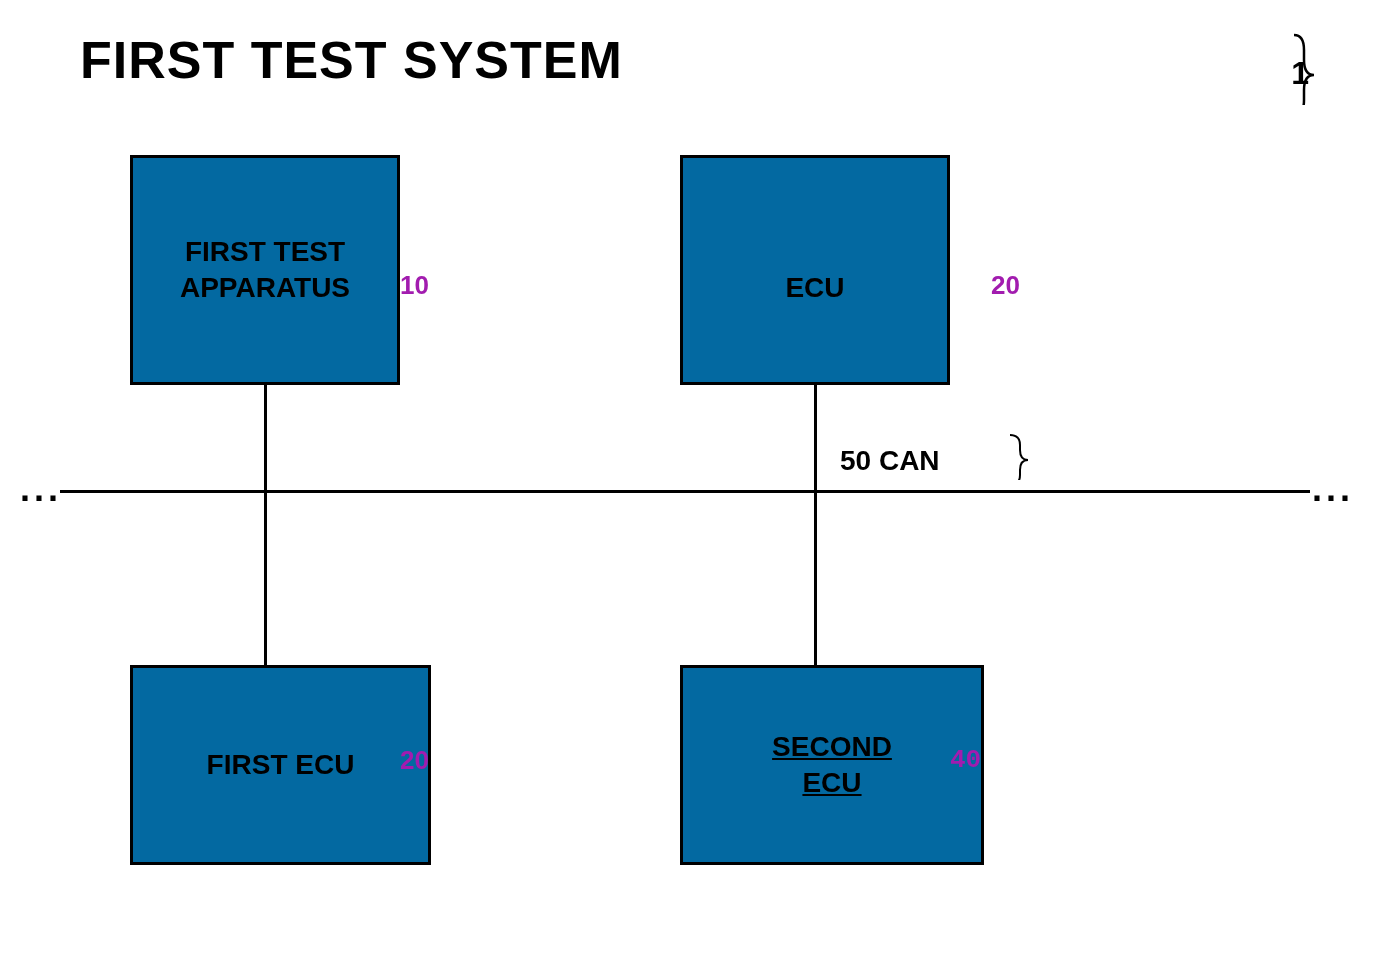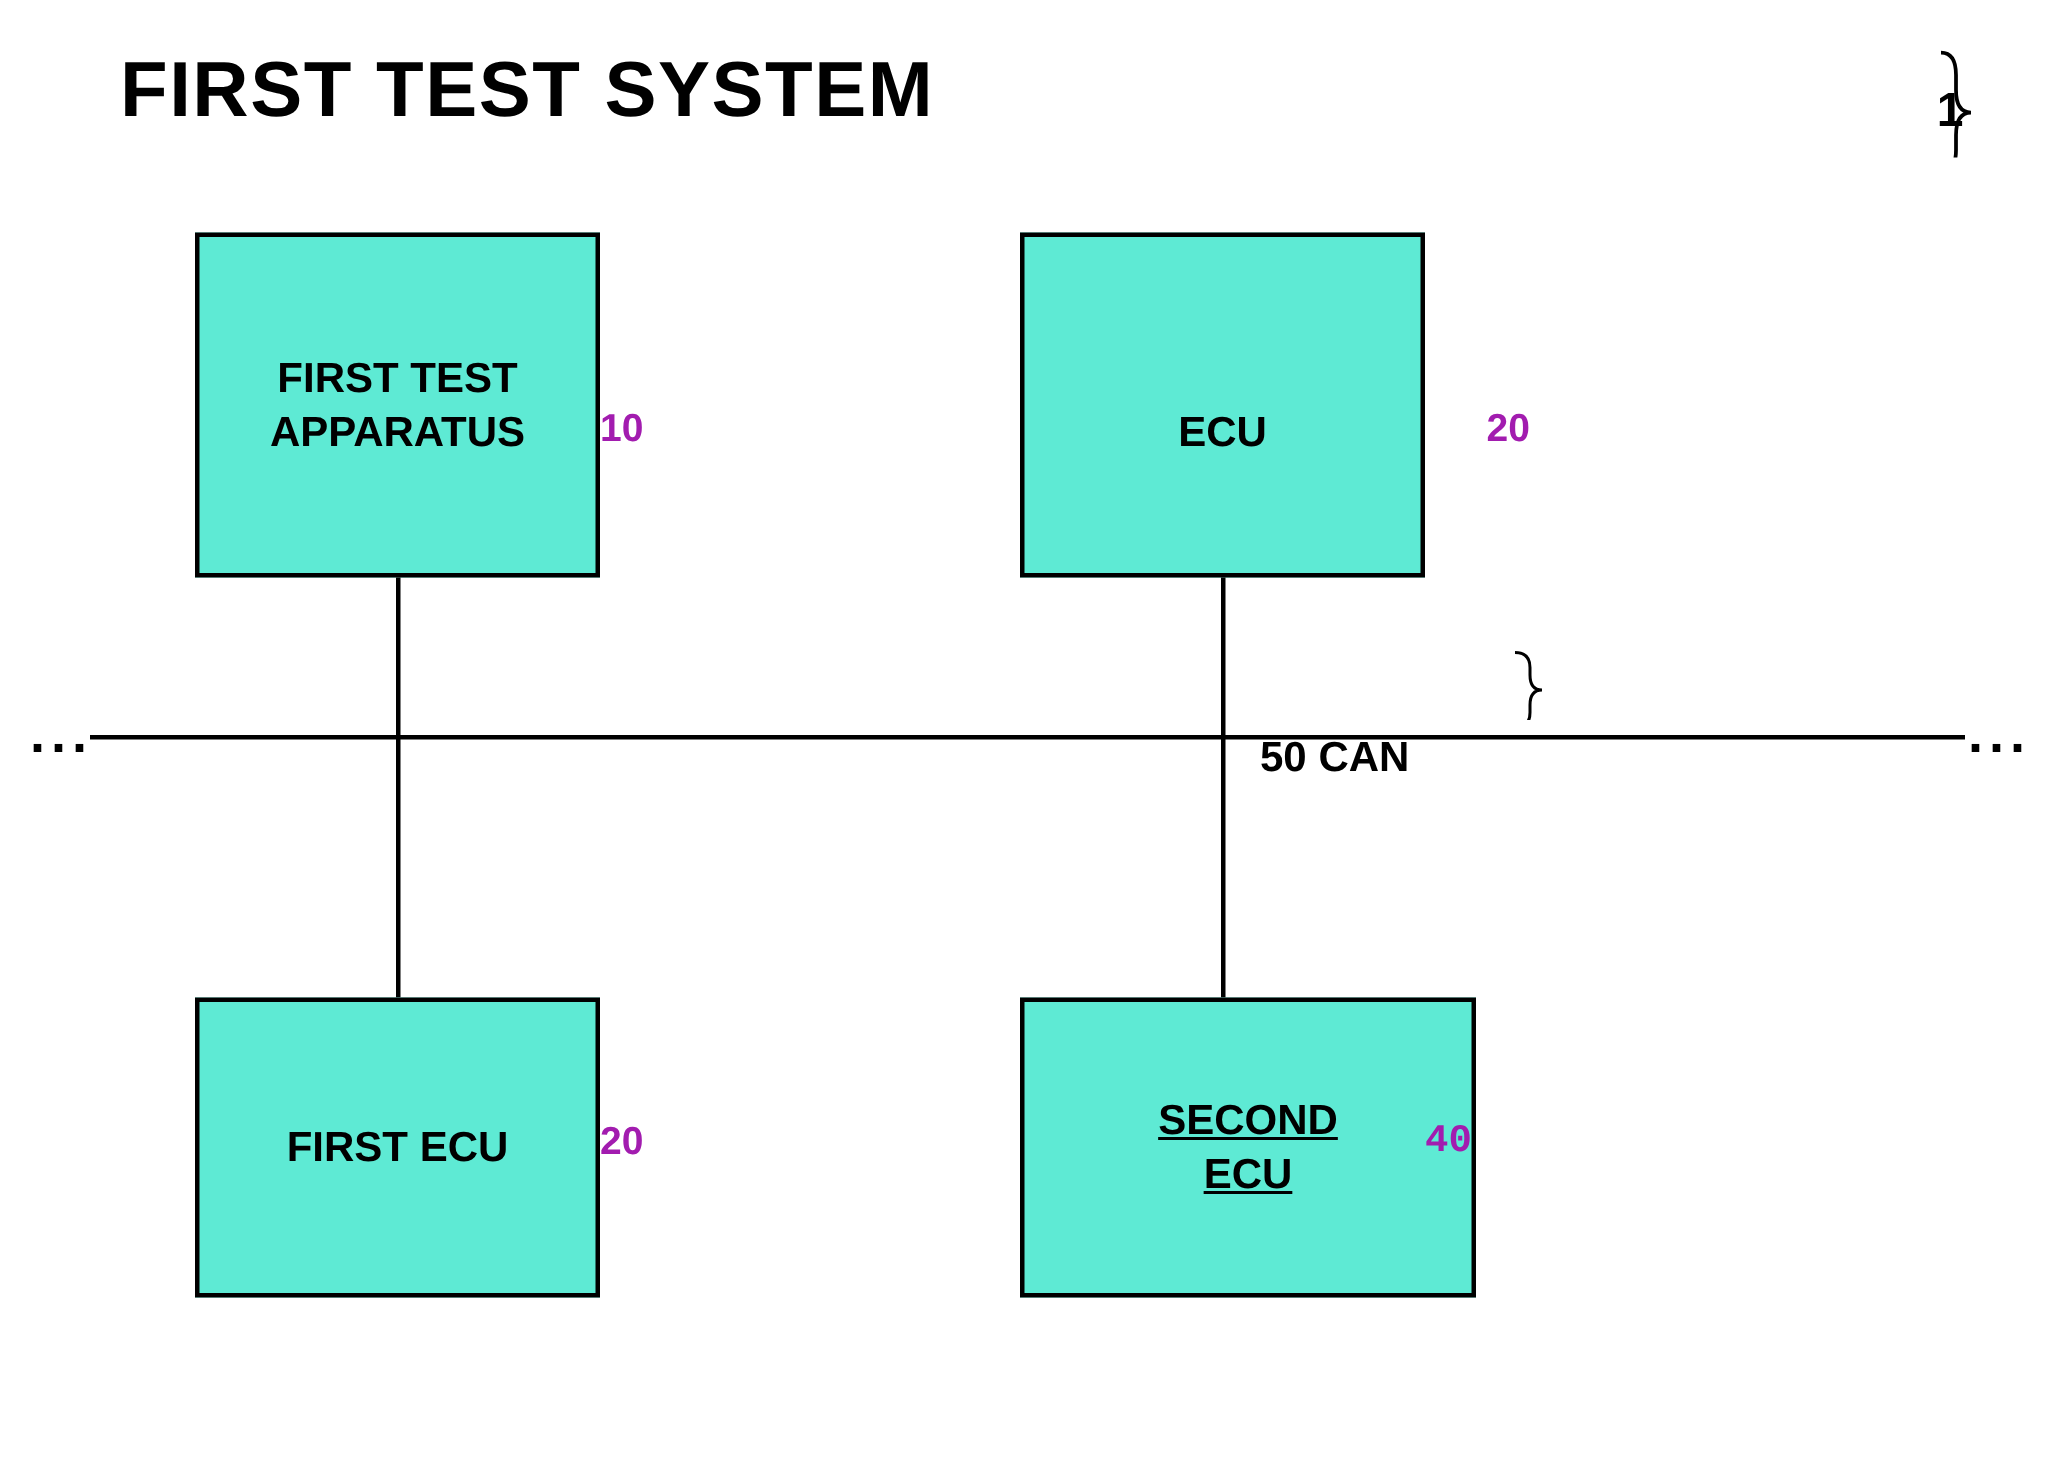--- a/index.html
+++ b/index.html
@@ -41,21 +41,21 @@
       right: 80px;
       font-size: 36px;
       font-weight: bold;
       color: #000000;
     }
 
     
     .box {
       position: absolute;
       border: 3px solid #000000;
-      background: #5eead4;
+      background: #0369a1;
       display: flex;
       align-items: center;
       justify-content: center;
       text-align: center;
     }
 
     .box-label {
       font-size: 28px;
       font-weight: bold;
       font-family: Arial, sans-serif;
@@ -93,21 +93,20 @@
       color: #000000;
       letter-spacing: 4px;
     }
 
     .can-label {
       position: absolute;
       font-size: 28px;
       font-weight: bold;
       color: #000000;
       font-family: Arial, sans-serif;
-      margin-top: 44px;
     }
   </style>
 </head>
 <body>
 
 <div class="diagram-container">
 
   <div class="main-title">FIRST TEST SYSTEM</div>
 
   <svg style="position:absolute; top:25px; right:55px; width:80px; height:80px;">
@@ -149,21 +148,21 @@
   <div class="dots" style="right: 20px; top: 468px;">...</div>
 
   <div class="v-line" style="left: 264px; top: 385px; height: 107px;"></div>
 
   <div class="v-line" style="left: 814px; top: 385px; height: 107px;"></div>
 
   <div class="v-line" style="left: 264px; top: 490px; height: 175px;"></div>
 
   <div class="v-line" style="left: 814px; top: 490px; height: 175px;"></div>
 
-  <div class="box" style="left: 130px; top: 665px; width: 270px; height: 200px;">
+  <div class="box" style="left: 130px; top: 665px; width: 301px; height: 200px;">
     <div class="box-label">
       <span>FIRST ECU</span>
     </div>
   </div>
 
   <div class="node-id" style="left: 400px; top: 745px;">20</div>
 
   <div class="box" style="left: 680px; top: 665px; width: 304px; height: 200px; text-decoration: underline;">
     <div class="box-label">
       <span>SECOND</span><br>

